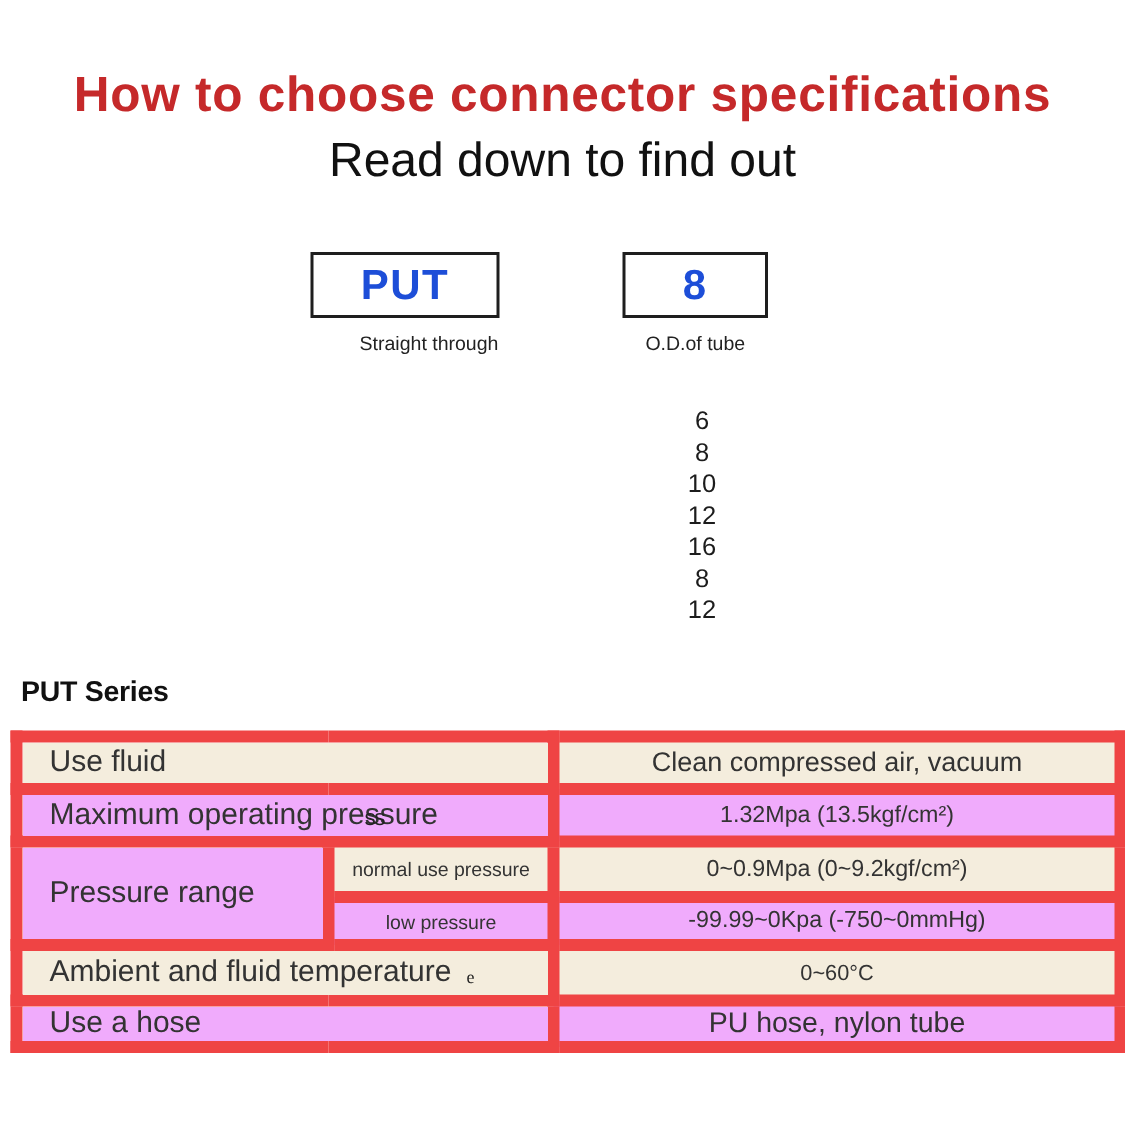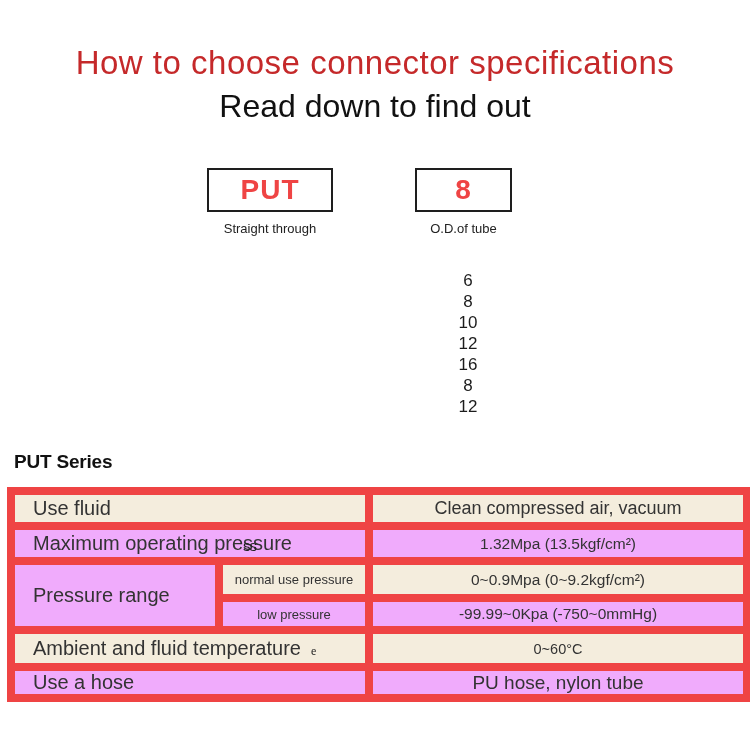--- a/index.html
+++ b/index.html
@@ -9,21 +9,21 @@
     font-family: "Liberation Sans", sans-serif;
     color: #222;
     overflow: hidden;
   }
 
   .page-title {
     position: absolute;
     top: 44px; left: 0; width: 750px;
     text-align: center;
     font-size: 33px;
-    font-weight: normal;
+    font-weight: bold;
     color: #c5292a;
     letter-spacing: 0.5px;
   }
   .page-subtitle {
     position: absolute;
     top: 88px; left: 0; width: 750px;
     text-align: center;
     font-size: 32px;
     color: #111;
   }
@@ -32,34 +32,34 @@
     position: absolute;
     top: 168px;
     height: 44px;
     border: 2px solid #1e1e1e;
     background: #fff;
     display: flex;
     align-items: center;
     justify-content: center;
     font-weight: bold;
     font-size: 28px;
-    color: #ef4444;
+    color: #1d4ed8;
     letter-spacing: 1px;
   }
   .box-put { left: 207px; width: 126px; }
   .box-size { left: 415px; width: 97px; }
 
   .code-caption {
     position: absolute;
     top: 221px;
     text-align: center;
     font-size: 13px;
     color: #222;
   }
-  .caption-put { left: 192px; width: 156px; }
+  .caption-put { left: 208px; width: 156px; }
   .caption-size { left: 400px; width: 127px; }
 
   .tube-sizes {
     position: absolute;
     top: 270px; left: 415px; width: 106px;
     text-align: center;
     font-size: 17px;
     line-height: 21px;
     color: #1c1c1c;
   }

